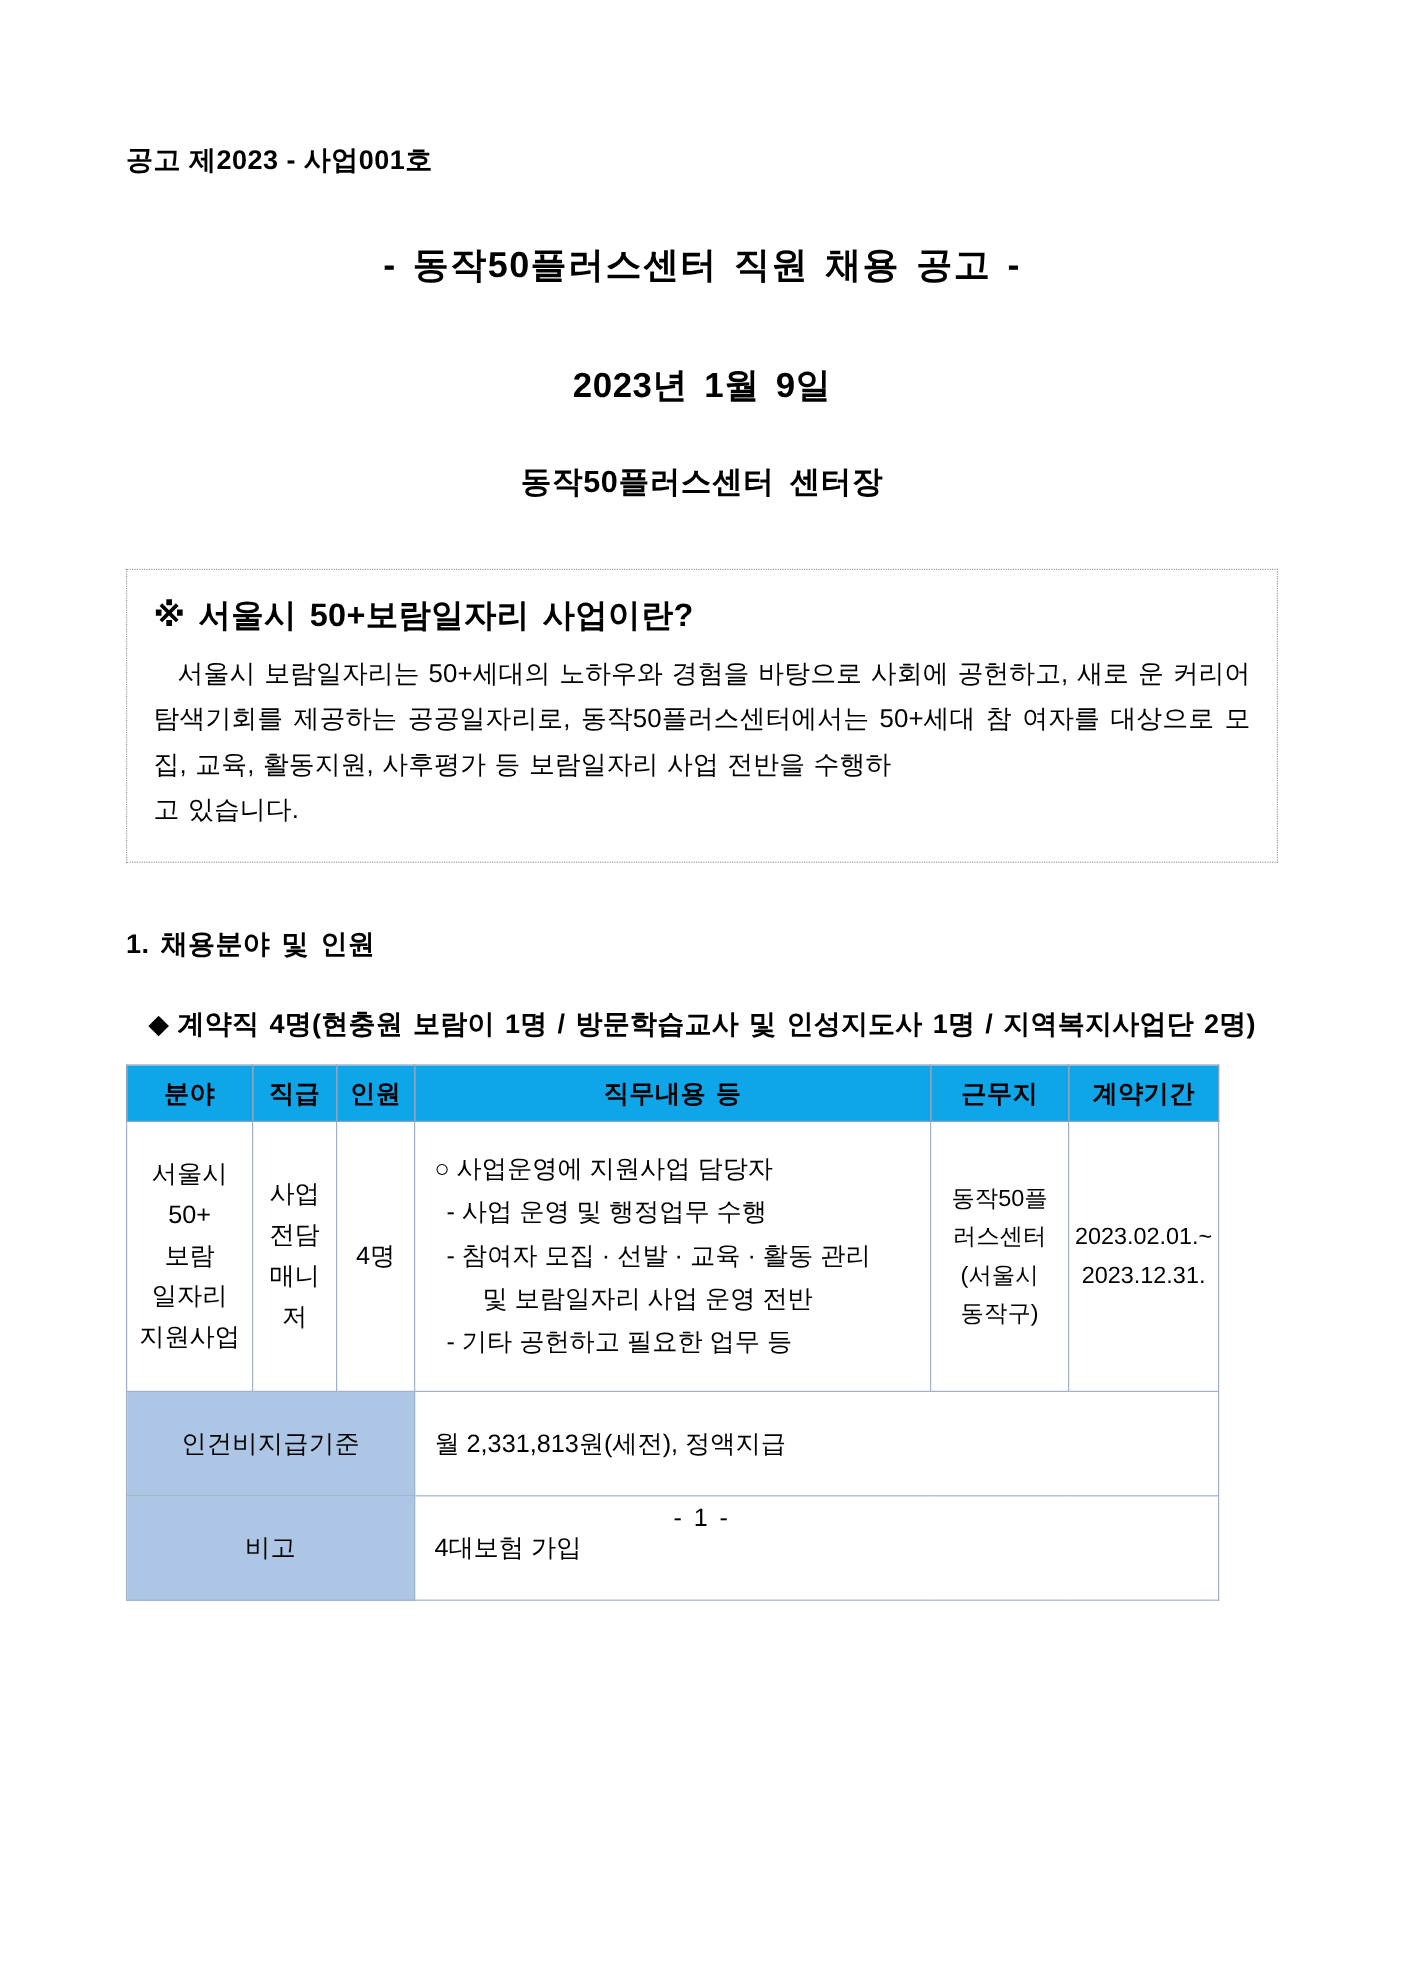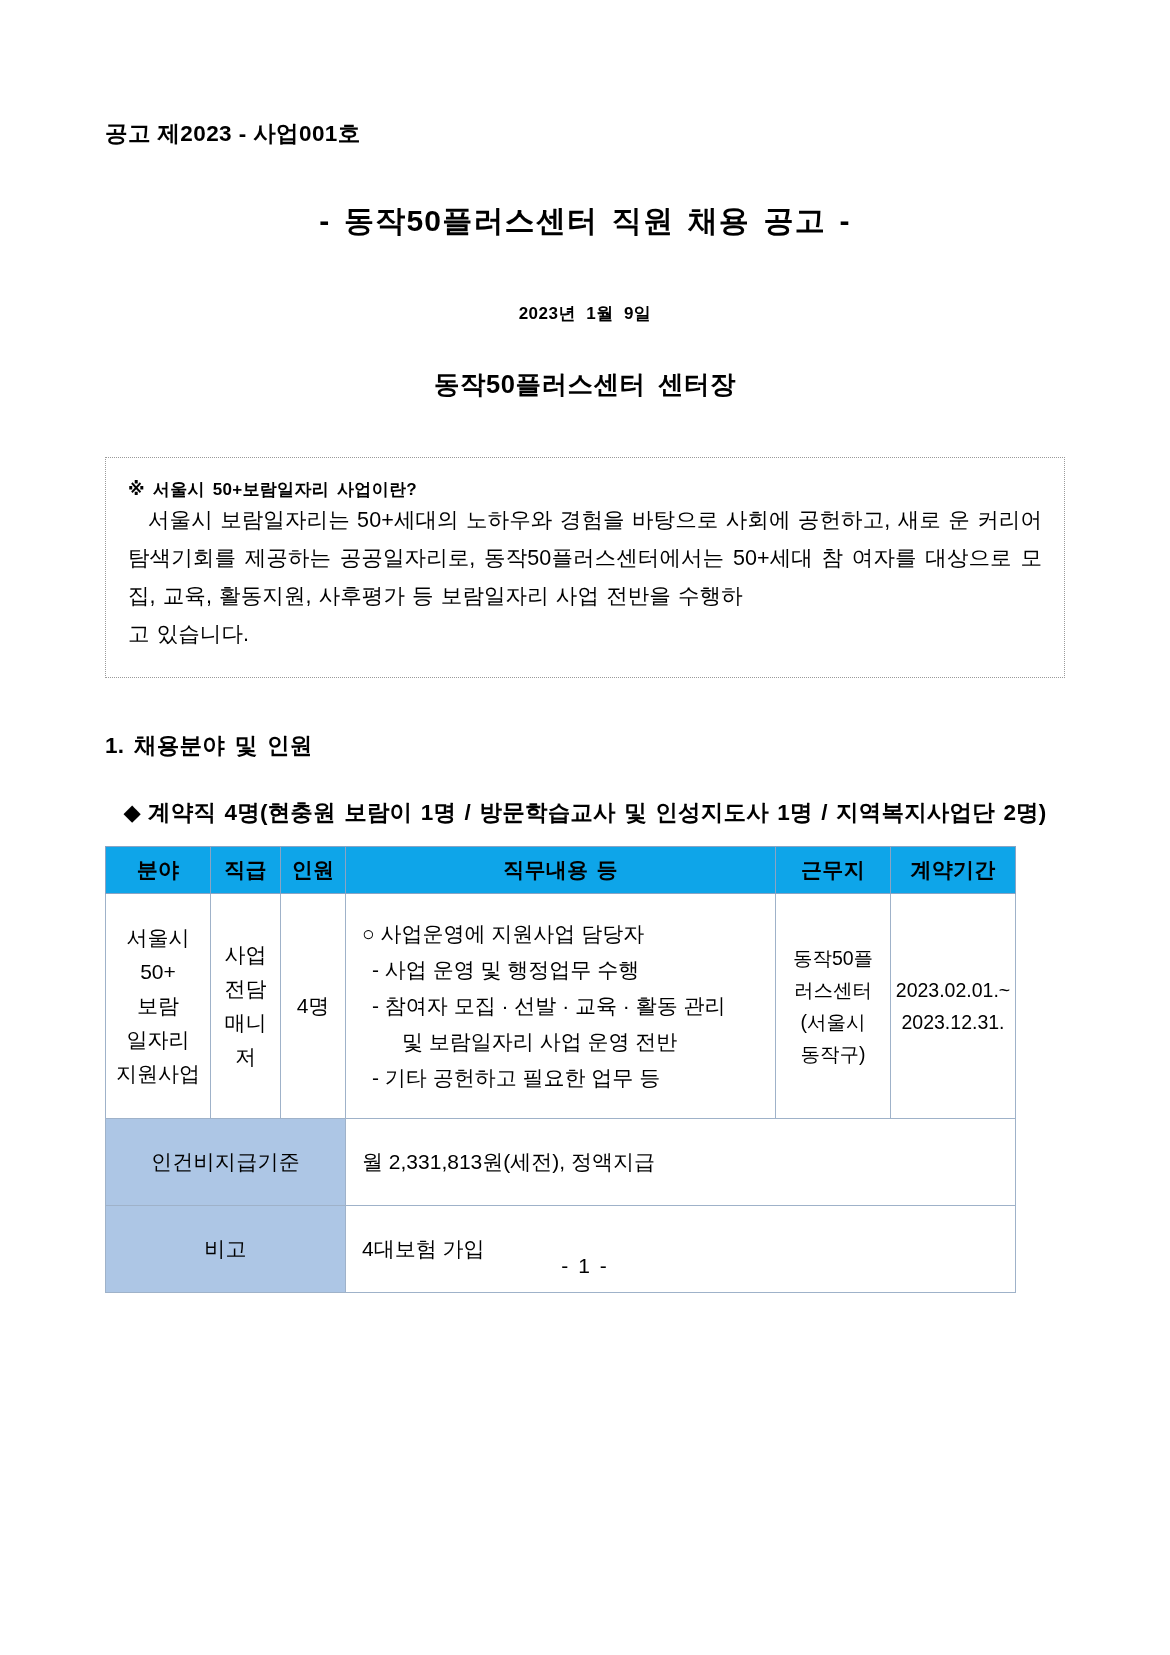--- a/index.html
+++ b/index.html
@@ -54,21 +54,21 @@
     display: block;
     text-align: left;
   }
 
   
   .signature {
     margin-top: 60px;
     text-align: center;
   }
   .sig-date {
-    font-size: 17px;
+    font-size: 29px;
     font-weight: bold;
     letter-spacing: 0.5px;
     word-spacing: 5px;
   }
   .sig-org {
     font-size: 25.5px;
     font-weight: bold;
     letter-spacing: 0.5px;
     word-spacing: 5px;
     margin-top: 42px;
@@ -76,24 +76,25 @@
 
   
   .note-box {
     margin-top: 55px;
     border: 1px dotted #9a9a9a;
     box-sizing: border-box;
     padding: 20px 22px 24px 22px;
     min-height: 200px;
   }
   .note-title {
-    font-size: 17px;
+    font-size: 27px;
     font-weight: bold;
     letter-spacing: 0.3px;
     word-spacing: 3px;
+    margin-bottom: 11px;
   }
   .note-body {
     font-size: 21.5px;
     line-height: 38px;
     text-align: justify;
     text-justify: inter-character;
     text-indent: 20px;
     letter-spacing: 0.1px;
     word-spacing: 1px;
   }

